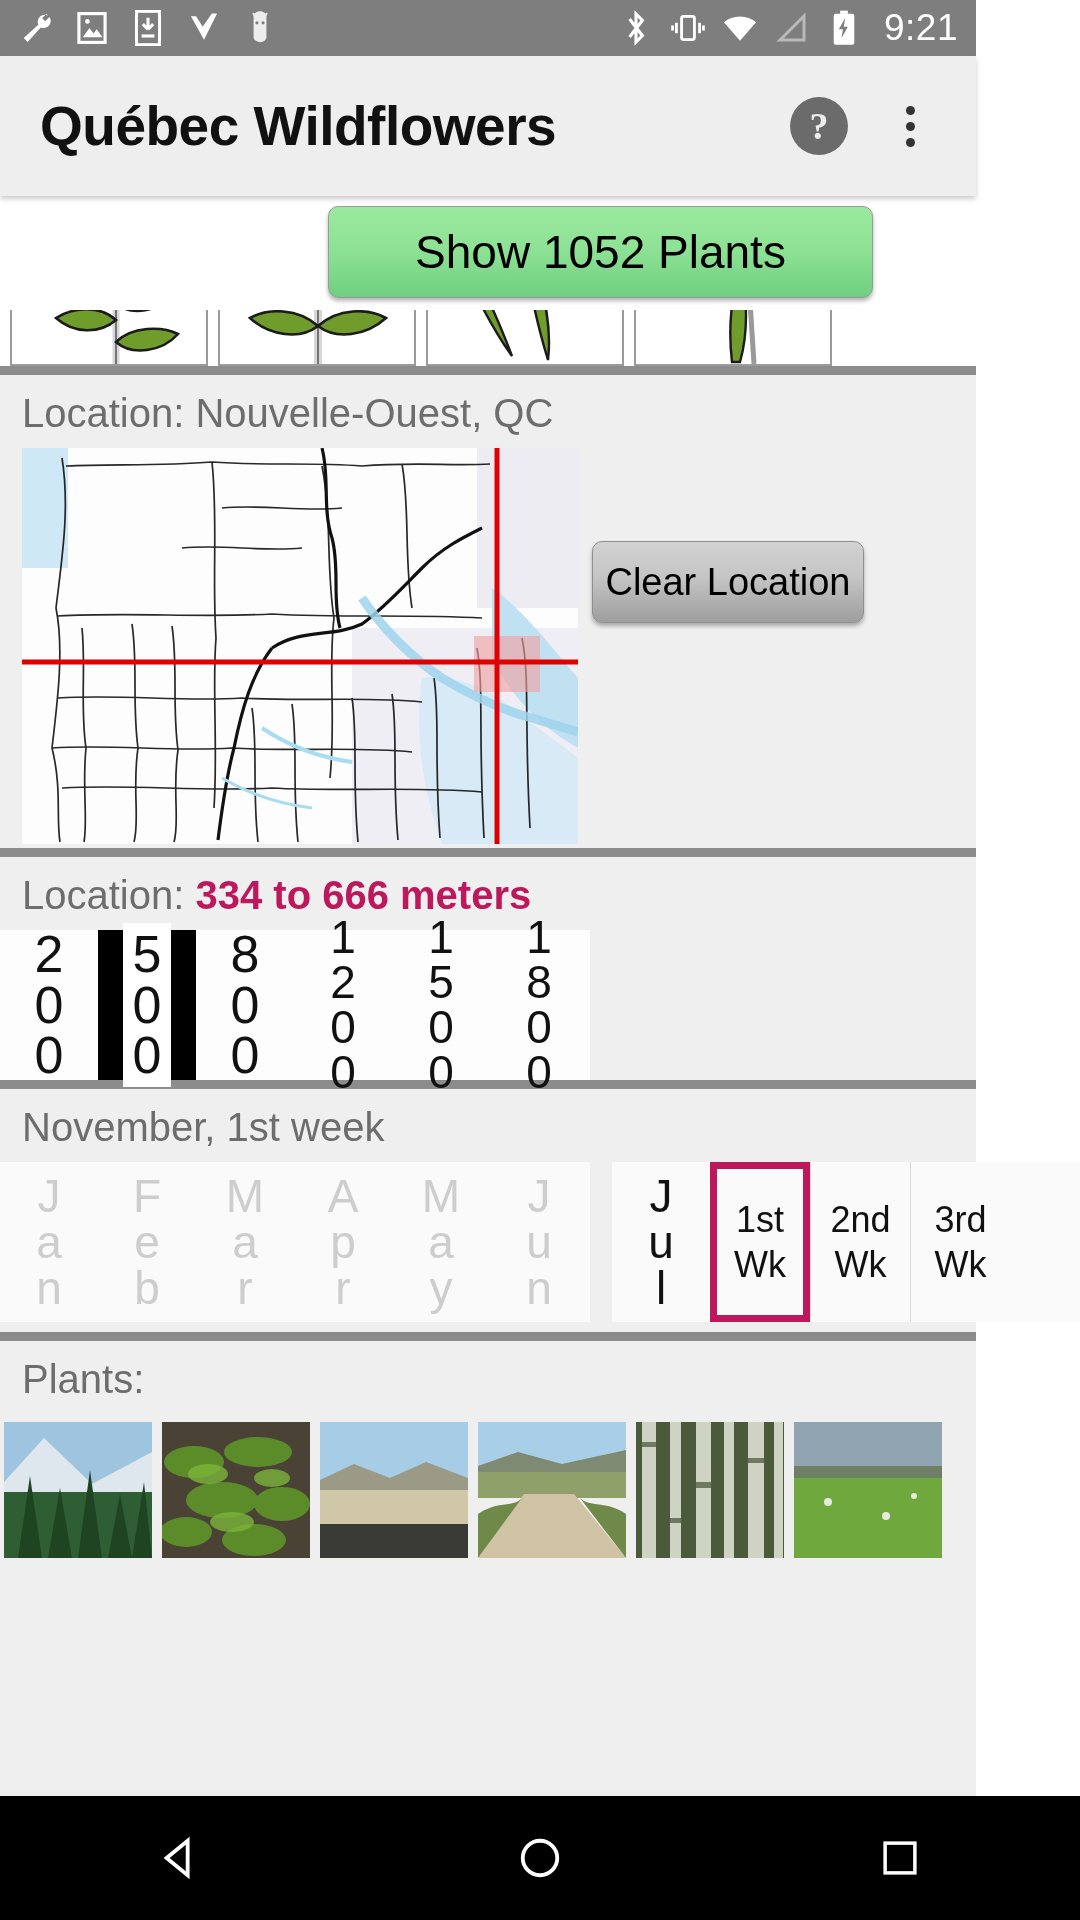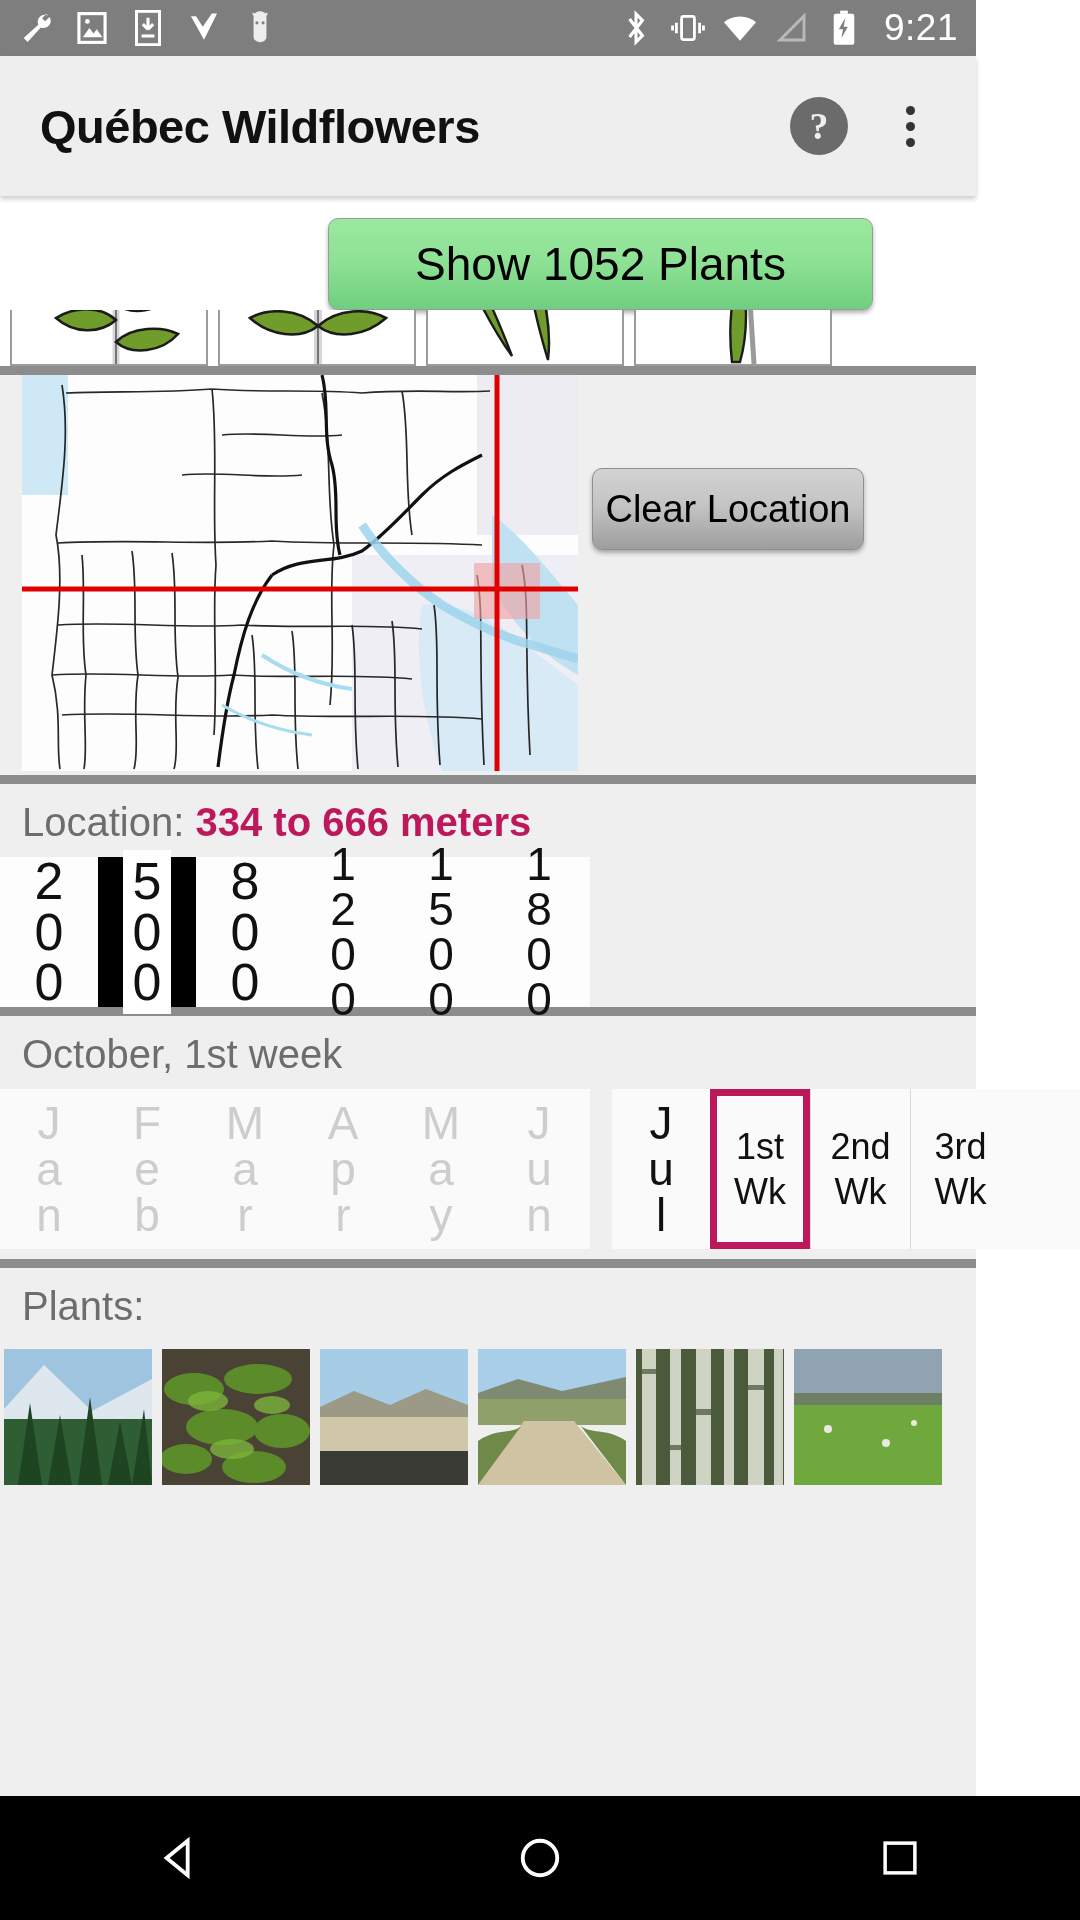--- a/index.html
+++ b/index.html
@@ -23,42 +23,42 @@
   .sb-ico svg { display:block; }
   .sb-clock { font-size: 37px; font-weight: 400; letter-spacing: .5px; margin-left: 6px; }
 
   
   .appbar {
     height: 140px; background: #eeeeee;
     display: flex; align-items: center; padding: 0 40px;
     box-shadow: 0 3px 5px rgba(0,0,0,0.20);
     position: relative; z-index: 5;
   }
-  .app-title { font-size: 47px; color: #111; font-weight: 700; letter-spacing: -0.5px; flex: 1; }
+  .app-title { font-size: 55px; color: #111; font-weight: 700; letter-spacing: -0.5px; flex: 1; }
   .help-ico { width: 58px; height: 58px; border-radius: 50%; background: #6b6b6b;
      color: #ededed; font-size: 38px; font-weight: 700; display: flex;
      align-items: center; justify-content: center; margin-right: 42px; font-family:"Liberation Serif",serif;}
   .overflow { width: 40px; height: 58px; display: flex; flex-direction: column;
      align-items: center; justify-content: center; gap: 7px; margin-right: 6px;}
   .overflow i { width: 9px; height: 9px; border-radius: 50%; background: #333; display:block;}
 
   
   .btnrow { position: relative; height: 108px; background: #fff; }
   .btn {
     position:absolute; border: 1px solid #9a9a9a; border-radius: 10px;
     display: flex; align-items: center; justify-content: center;
     box-shadow: 0 3px 4px rgba(0,0,0,0.30);
   }
   .btn-reset {
     left: 14px; top: 10px; width: 138px; height: 88px;
     background: linear-gradient(180deg,#bfbfbf 0%, #c9c9c9 42%, #a9a9a9 100%);
     font-size: 41px; color: #000;
   }
   .btn-show {
-    left: 328px; top: 22px; width: 545px; height: 92px;
+    left: 328px; top: 10px; width: 545px; height: 92px;
     background: linear-gradient(180deg,#9ae99f 0%, #8fe295 45%, #6fcf80 100%);
     font-size: 46px; color: #000;
   }
 
   
   .leafstrip { height: 62px; background: #fff; display: flex; gap: 10px; padding: 0 10px;
      overflow: hidden; align-items: flex-end; }
   .leafcell { flex: 0 0 198px; height: 56px; border: 2px solid #9b9b9b; border-top:none;
      background: #fff; overflow: hidden; position: relative; }
   .leafcell svg { position: absolute; left: 0; top: -46px; }
@@ -239,20 +239,21 @@
     <div class="leafcell">
       <svg width="196" height="104" viewBox="0 0 196 104">
         <path d="M118 100 L112 6" stroke="#9a9a9a" stroke-width="5" fill="none"></path>
         <path d="M96 98 C92 64 96 30 104 4 C112 34 112 70 104 98 Z" fill="#6f9c2b" stroke="#1b1b1b" stroke-width="2.4"></path>
       </svg>
     </div>
   </div>
 
   <div class="divider"></div>
 
+  <div class="sec-label">Location: Nouvelle-Ouest, QC</div>
   <div class="mapwrap">
     <div class="mapbox">
       <svg width="556" height="396" viewBox="0 0 556 396">
         <rect x="0" y="0" width="556" height="396" fill="#fdfdfd"></rect>
         <rect x="0" y="0" width="46" height="120" fill="#cfe8f5"></rect>
         <rect x="455" y="0" width="101" height="160" fill="#ececf2"></rect>
         <rect x="330" y="180" width="226" height="216" fill="#eeeef4"></rect>
         <path d="M470 140 C500 160 530 200 556 230 L556 300 C520 280 490 250 470 210 Z" fill="#bfe1f2"></path>
         <path d="M400 230 C430 226 470 240 500 268 L556 310 L556 396 L420 396 C400 340 392 280 400 230 Z" fill="#cfe8f5" opacity="0.75"></path>
         <g stroke="#111" stroke-width="1.7" fill="none" opacity="0.9">
@@ -344,21 +345,21 @@
             <span>8</span>
             <span>0</span>
             <span>0</span>
           </div>
       </div>
     </div>
   </div>
 
   <div class="divider"></div>
 
-  <div class="sec-label">October, 1st week</div>
+  <div class="sec-label">November, 1st week</div>
   <div class="monthrow">
     <div class="monthtrack">
       <div class="mcell">
           <div class="mtxt">
             <span>J</span>
             <span>a</span>
             <span>n</span>
           </div>
         </div>
       <div class="mcell">

